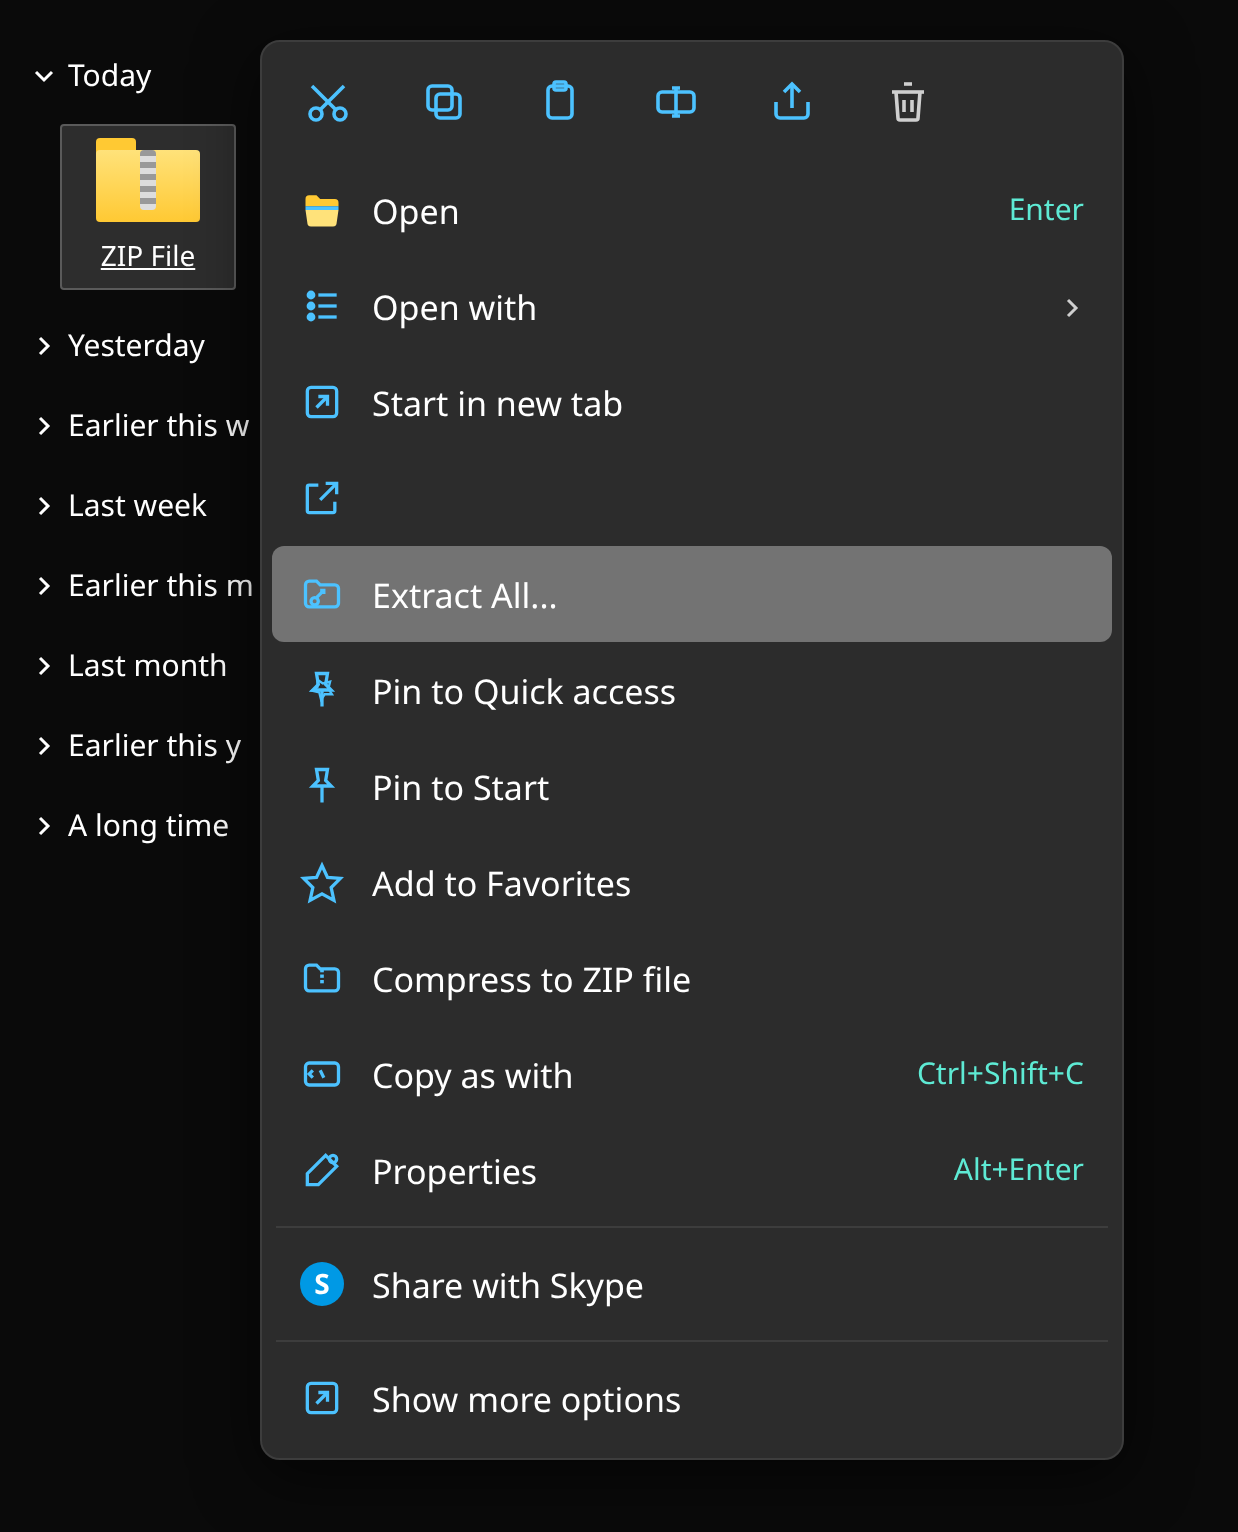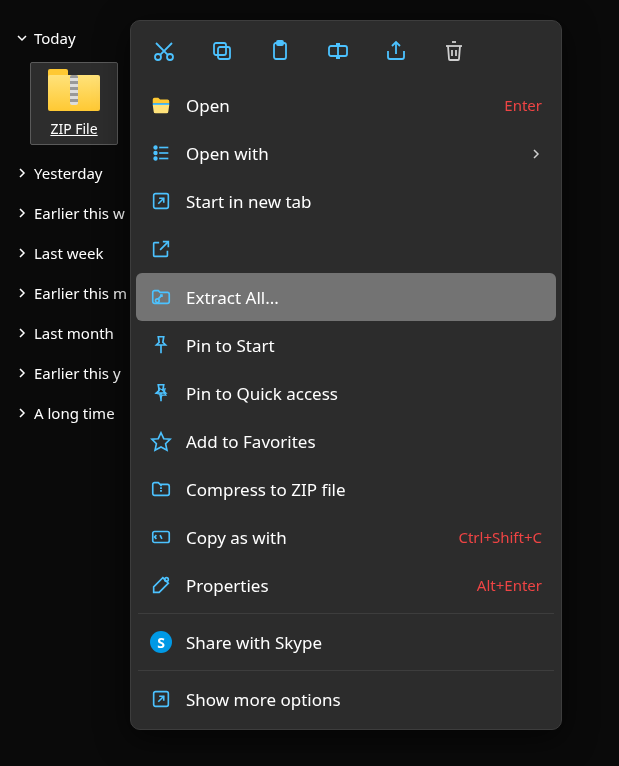--- a/index.html
+++ b/index.html
@@ -112,21 +112,21 @@
   }
   .menu-icon {
     width: 22px; height: 22px;
     display: flex; align-items: center; justify-content: center;
     color: #4cc2ff;
   }
   .menu-icon.folder-yellow { color: #ffc933; }
   .menu-icon svg { width: 22px; height: 22px; }
   .menu-label { flex: 1; }
   .menu-shortcut {
-    color: #ef4444;
+    color: #5eead4;
     font-size: 15px;
   }
   .menu-arrow {
     color: #cfcfcf;
   }
   .menu-divider {
     height: 1px;
     background: #3d3d3d;
     margin: 4px 2px;
   }
@@ -348,36 +348,36 @@
           <path d="M9 14l4-4"></path>
           <path d="M11 10h2v2"></path>
       </svg>
     </span>
     <span class="menu-label">Extract All...</span>
   </div>
 
   <div class="menu-item">
     <span class="menu-icon">
       <svg viewBox="0 0 24 24" fill="none" stroke="currentColor" stroke-width="1.8">
-        <path d="M9 3h6l-1 6 3 3H7l3-3z"></path>
-          <line x1="12" y1="12" x2="12" y2="21"></line>
-      </svg>
-    </span>
-    <span class="menu-label">Pin to Start</span>
-  </div>
-
-  <div class="menu-item">
-    <span class="menu-icon">
-      <svg viewBox="0 0 24 24" fill="none" stroke="currentColor" stroke-width="1.8">
         <path d="M12 3l3 5 5 1-4 4 1 5-5-3-5 3 1-5-4-4 5-1z" transform="rotate(45 12 12) scale(0.7) translate(5 5)"></path>
         <path d="M9 3h6l-1 6 3 3H7l3-3z"></path>
           <line x1="12" y1="12" x2="12" y2="21"></line>
       </svg>
     </span>
     <span class="menu-label">Pin to Quick access</span>
+  </div>
+
+  <div class="menu-item">
+    <span class="menu-icon">
+      <svg viewBox="0 0 24 24" fill="none" stroke="currentColor" stroke-width="1.8">
+        <path d="M9 3h6l-1 6 3 3H7l3-3z"></path>
+          <line x1="12" y1="12" x2="12" y2="21"></line>
+      </svg>
+    </span>
+    <span class="menu-label">Pin to Start</span>
   </div>
 
   <div class="menu-item">
     <span class="menu-icon">
       <svg viewBox="0 0 24 24" fill="none" stroke="currentColor" stroke-width="1.8">
         <polygon points="12,3 15,9.5 22,10 17,15 18.5,22 12,18.5 5.5,22 7,15 2,10 9,9.5"></polygon>
       </svg>
     </span>
     <span class="menu-label">Add to Favorites</span>
   </div>

